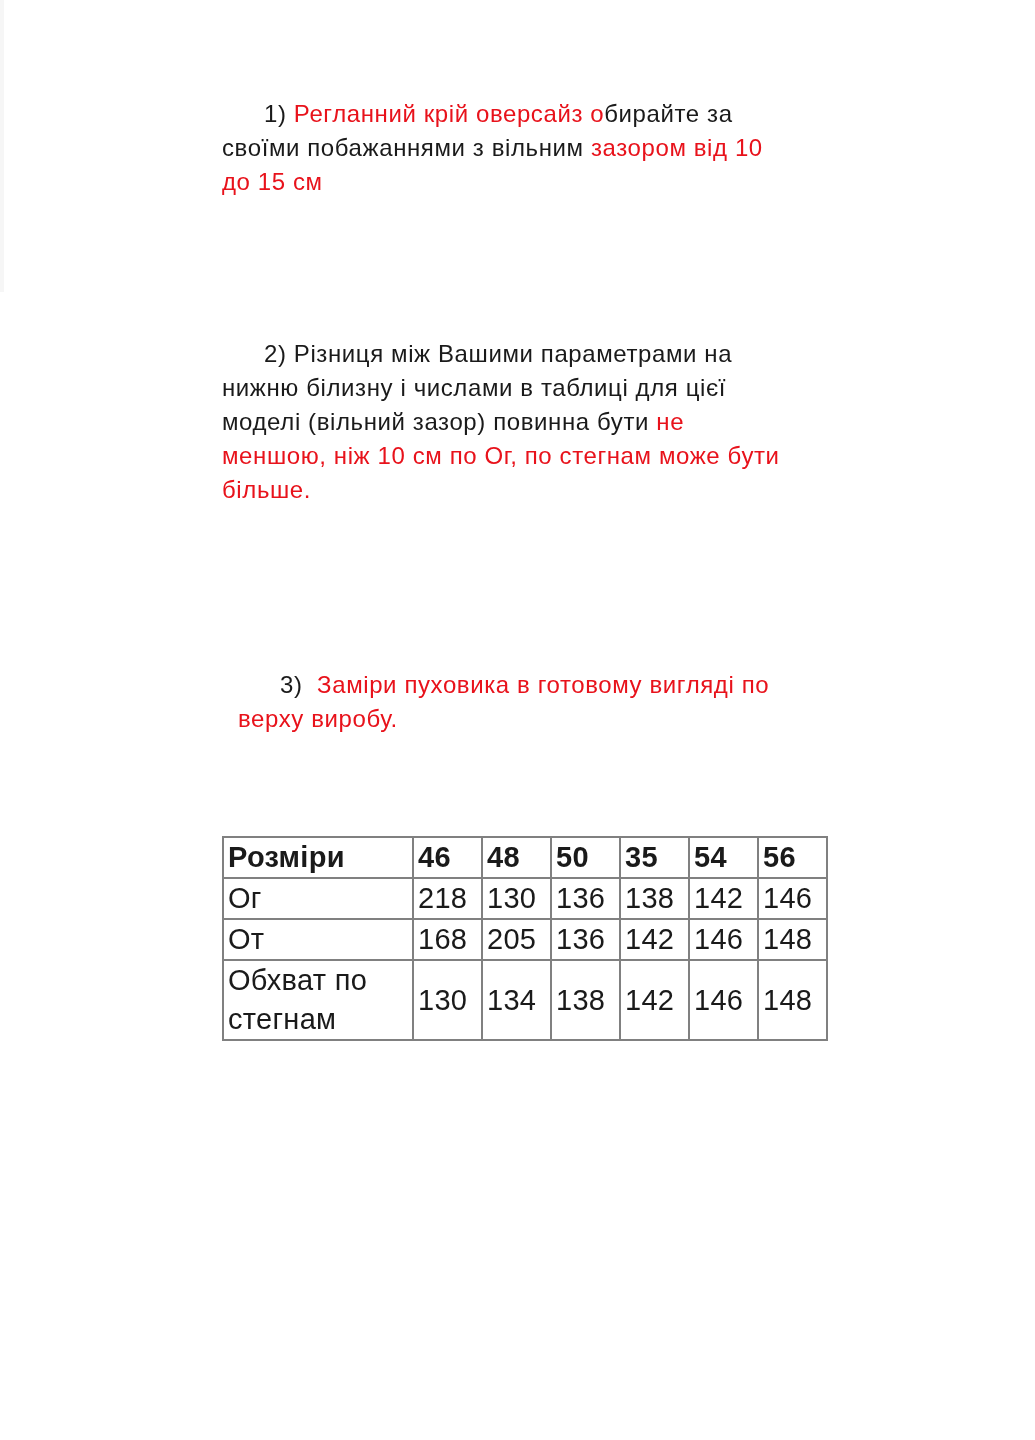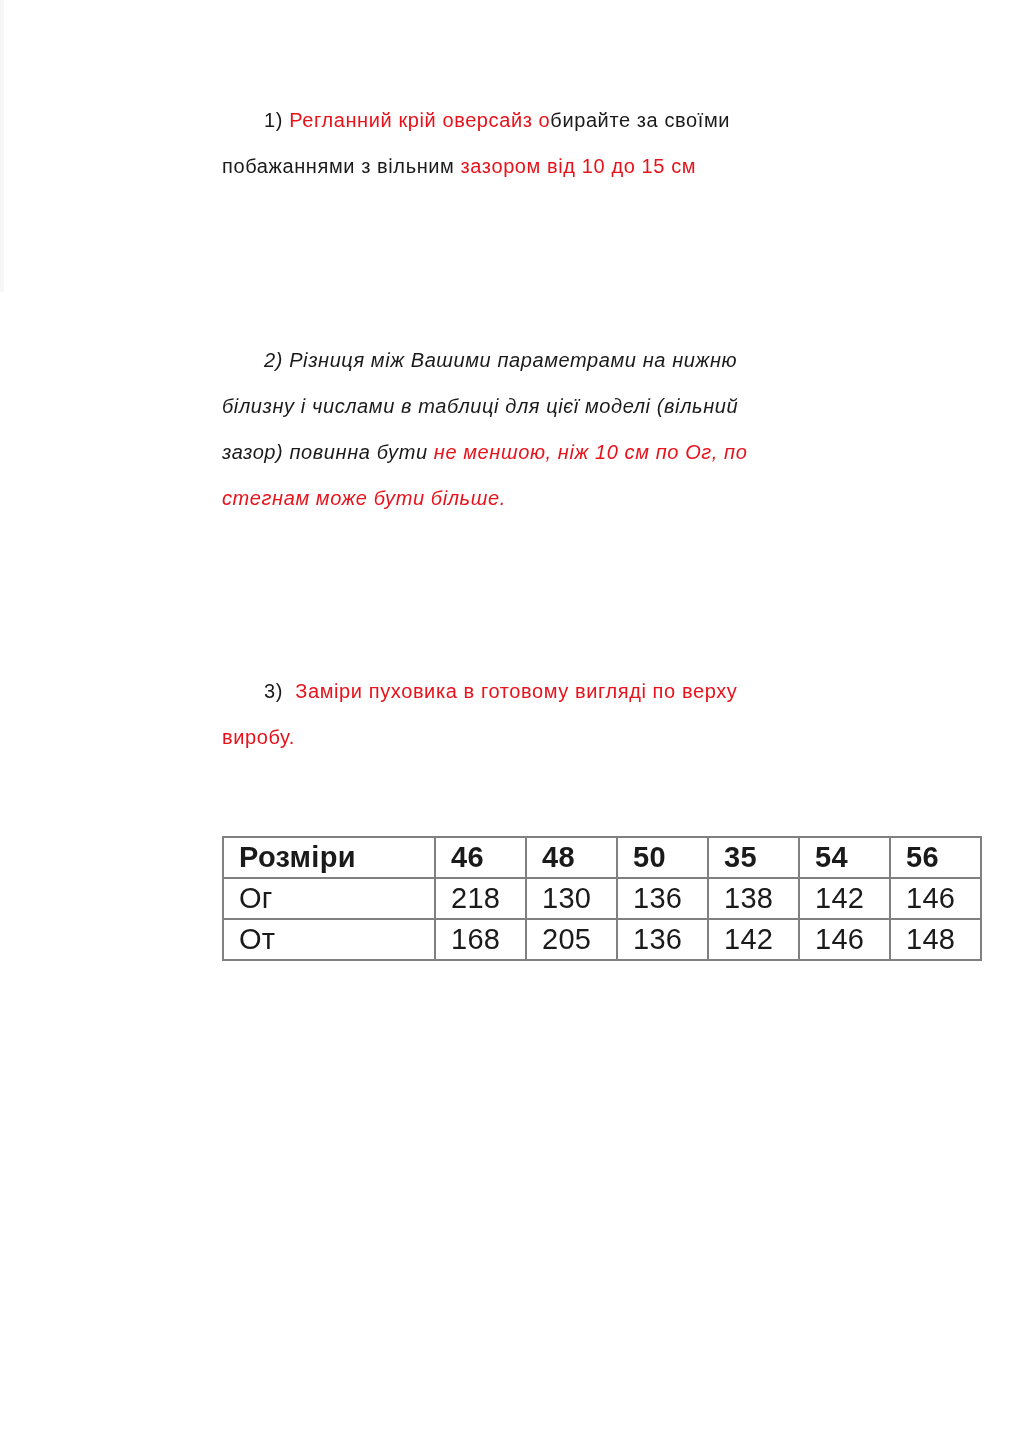--- a/index.html
+++ b/index.html
@@ -1,32 +1,32 @@
 <!DOCTYPE html>
 <html><head>
 <meta charset="utf-8">
 <style>
   html, body { margin: 0; padding: 0; }
   body {
     width: 1035px; height: 1440px; background: #ffffff; position: relative; overflow: hidden;
     font-family: "Liberation Sans", sans-serif; color: #1a1a1a;
   }
   .left-edge { position: absolute; left: 0; top: 0; width: 4px; height: 292px; background: #f6f6f6; }
-  .para { position: absolute; left: 222px; width: 560px; font-size: 20px; line-height: 46px; letter-spacing: 0.6px; }
+  .para { position: absolute; left: 222px; width: 560px; font-size: 24px; line-height: 34px; letter-spacing: 0.6px; }
   .para .indent { padding-left: 42px; }
   .red { color: #e8121b; }
   #p1 { top: 97px; }
-  #p2 { top: 337px; font-style: italic; }
-  #p3 { top: 668px; }
+  #p2 { top: 337px; }
+  #p3 { top: 668px; margin-left: 16px; }
   table.sizes {
     position: absolute; left: 222px; top: 836px; border-collapse: collapse;
     font-size: 29px; letter-spacing: 0.3px;
   }
   table.sizes td {
-    border: 2px solid #808080; padding: 0 15px; vertical-align: middle; line-height: 39px;
+    border: 2px solid #808080; padding: 0 4px; vertical-align: middle; line-height: 39px;
   }
   table.sizes td.label { width: 180px; }
   table.sizes td.num { width: 59px; }
   table.sizes tr.head td { font-weight: bold; height: 38px; }
   table.sizes tr.r1 td { height: 38px; margin-left: 28px; }
 </style>
 </head>
 <body>
 
 <div class="left-edge"></div>
@@ -68,14 +68,23 @@
   </tr>
   <tr class="r1">
     <td>От</td>
     <td>168</td>
     <td>205</td>
     <td>136</td>
     <td>142</td>
     <td>146</td>
     <td>148</td>
   </tr>
+  <tr>
+    <td>Обхват по стегнам</td>
+    <td>130</td>
+    <td>134</td>
+    <td>138</td>
+    <td>142</td>
+    <td>146</td>
+    <td>148</td>
+  </tr>
 </tbody>
   </table>
 
 </body></html>

